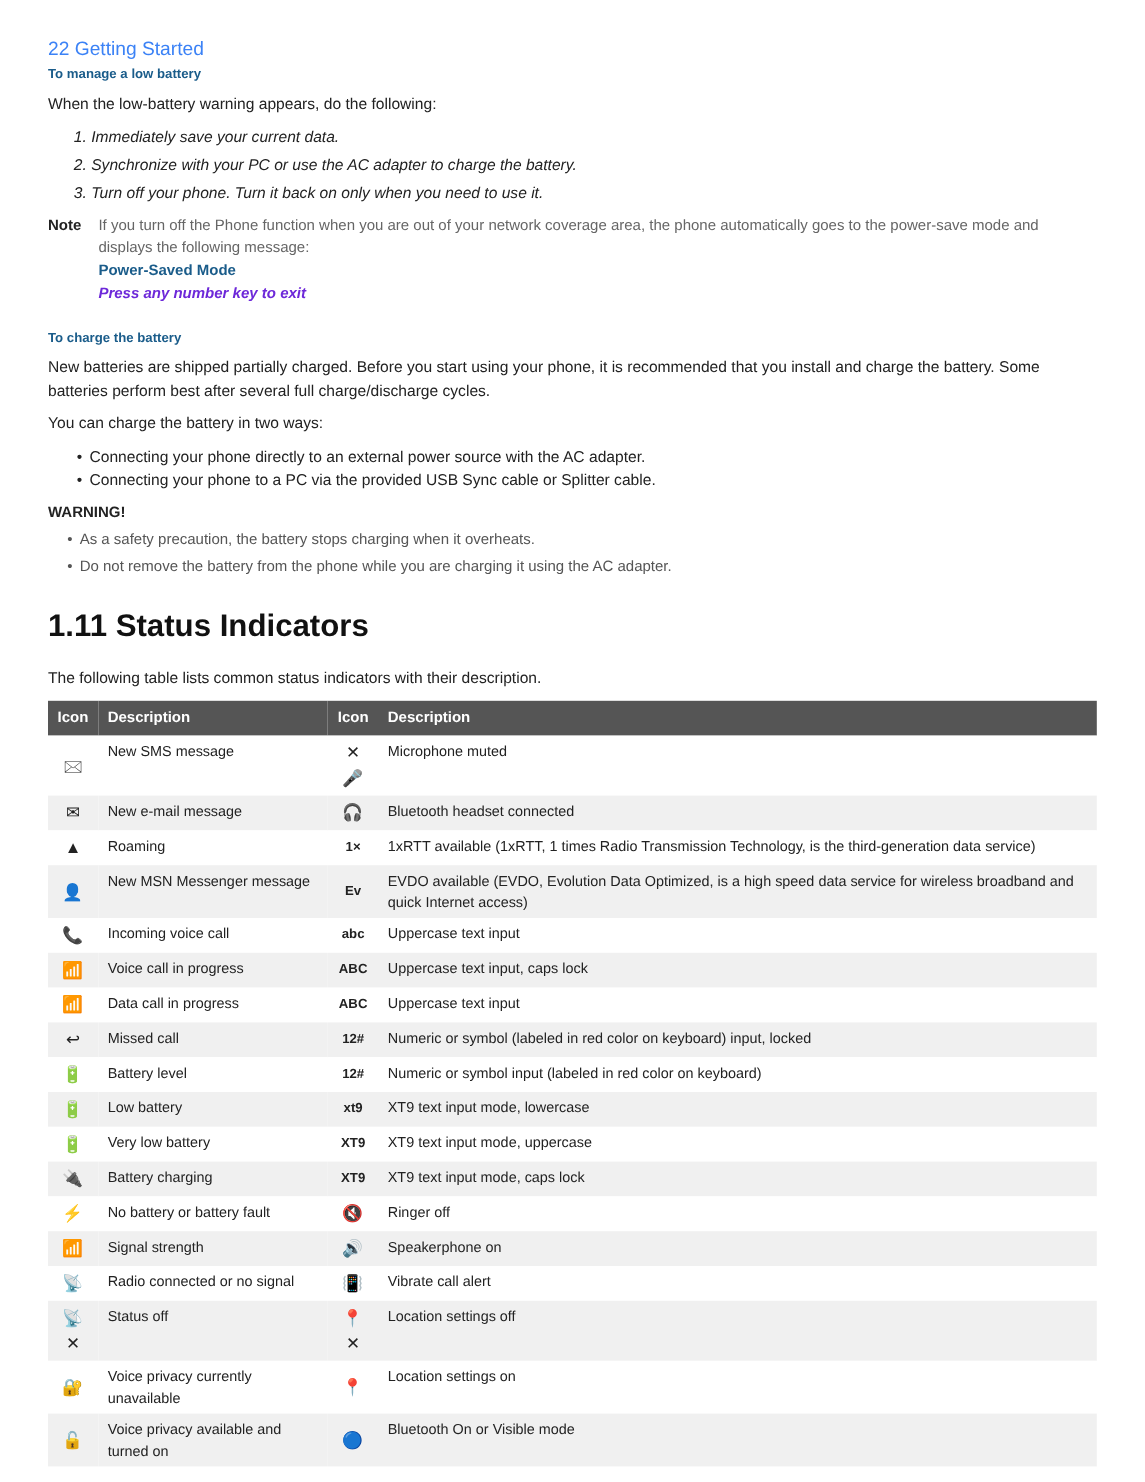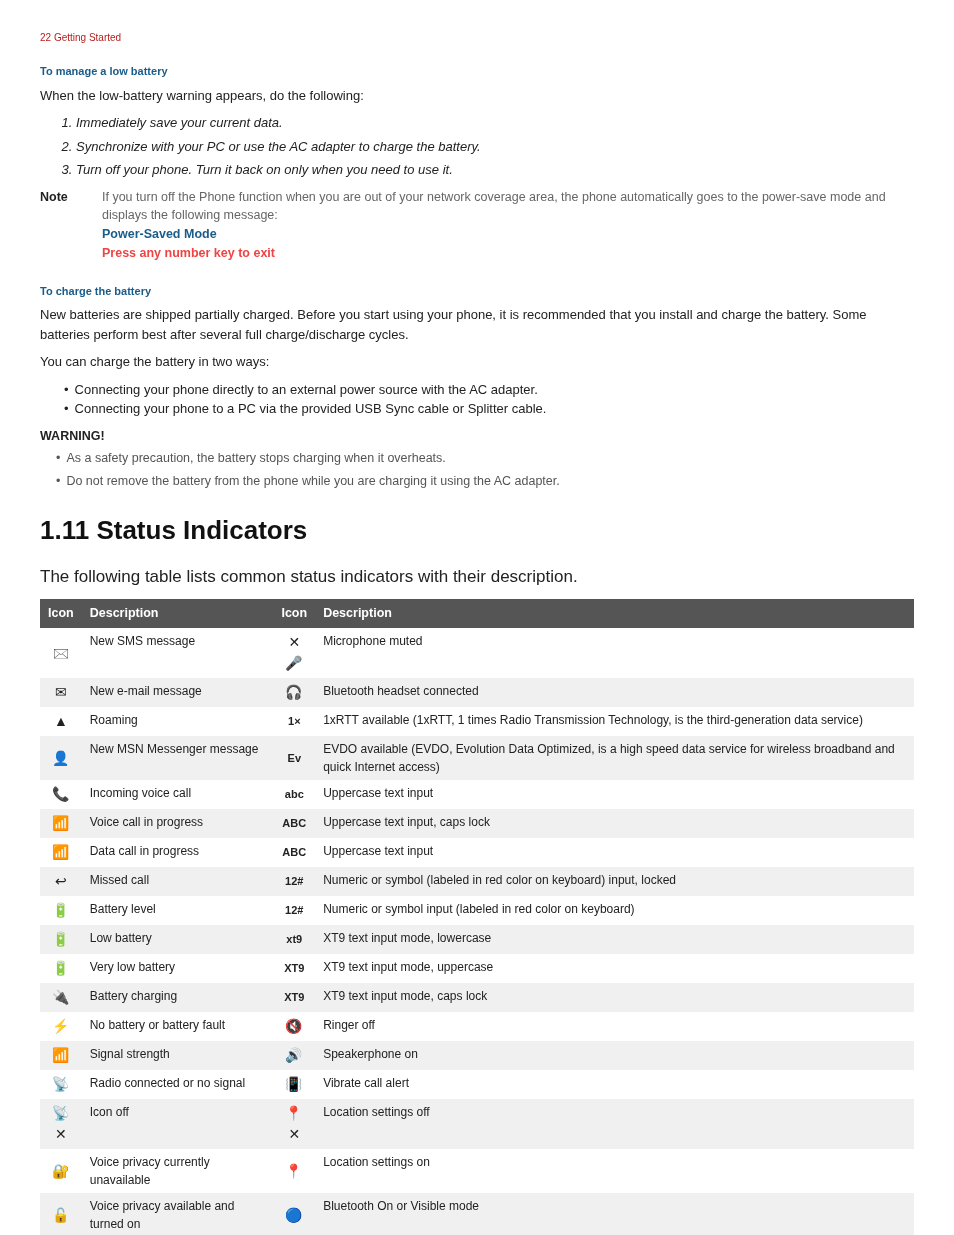--- a/index.html
+++ b/index.html
@@ -5,61 +5,61 @@
     * { margin: 0; padding: 0; box-sizing: border-box; }
     body {
       font-family: Arial, sans-serif;
       font-size: 13px;
       color: #222;
       background: #fff;
       padding: 30px 40px 40px 40px;
       line-height: 1.5;
     }
     .page-number {
-      font-size: 10px;
-      color: #b91c1c;
-      margin-bottom: 18px;
+      font-size: 16px;
+      color: #3b82f6;
     }
     h3.section-title {
       color: #1a5c8a;
       font-size: 11px;
       font-weight: bold;
       margin-bottom: 6px;
     }
     p { margin-bottom: 8px; }
     ol {
       margin-left: 36px;
       margin-bottom: 8px;
       font-style: italic;
     }
     ol li { margin-bottom: 4px; }
     .note-block {
       display: flex;
-      gap: 24px;
+      gap: 4px;
       margin-bottom: 16px;
       font-size: 12.5px;
     }
     .note-label {
       font-weight: bold;
       font-size: 12.5px;
       min-width: 38px;
     }
     .note-content {
       color: #666;
       line-height: 1.5;
     }
     .note-content .power-saved {
       color: #1a5c8a;
       font-weight: bold;
       display: block;
     }
     .note-content .press-key {
-      color: #ef4444;
+      color: #6d28d9;
       font-weight: bold;
       display: block;
+      font-style: italic;
     }
     ul.bullet-list {
       list-style: none;
       margin-left: 24px;
       margin-bottom: 8px;
     }
     ul.bullet-list li::before {
       content: "•";
       margin-right: 6px;
       color: #222;
@@ -88,21 +88,21 @@
     h1.main-heading {
       font-size: 26px;
       font-weight: bold;
       color: #111;
       margin-top: 18px;
       margin-bottom: 14px;
       border-bottom: none;
     }
     .table-intro {
       margin-bottom: 10px;
-      font-size: 17px;
+      font-size: 13px;
     }
     .status-table {
       width: 100%;
       border-collapse: collapse;
       font-size: 12.5px;
       margin-bottom: 20px;
     }
     .status-table thead tr {
       background: #555;
       color: #fff;
@@ -271,21 +271,21 @@
           <td>Speakerphone on</td>
         </tr>
         <tr>
           <td class="icon-cell">📡</td>
           <td>Radio connected or no signal</td>
           <td class="icon-cell">📳</td>
           <td>Vibrate call alert</td>
         </tr>
         <tr>
           <td class="icon-cell">📡✕</td>
-          <td>Icon off</td>
+          <td>Status off</td>
           <td class="icon-cell">📍✕</td>
           <td>Location settings off</td>
         </tr>
         <tr>
           <td class="icon-cell">🔐</td>
           <td>Voice privacy currently unavailable</td>
           <td class="icon-cell">📍</td>
           <td>Location settings on</td>
         </tr>
         <tr>

